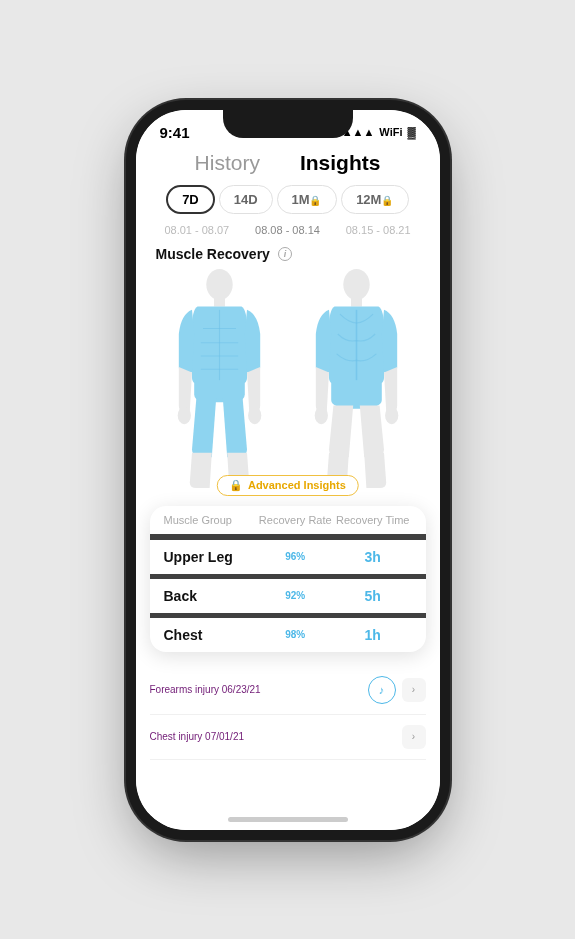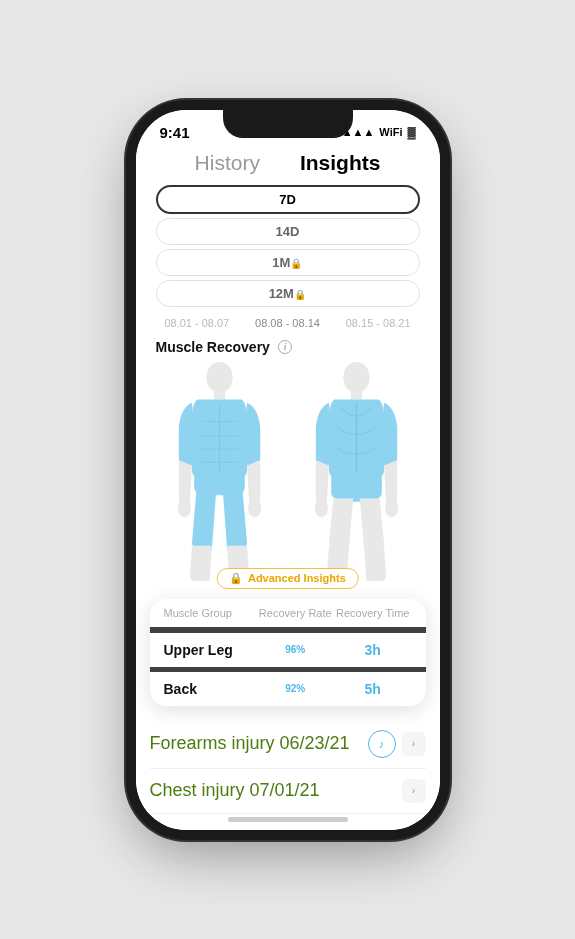--- a/index.html
+++ b/index.html
@@ -84,21 +84,20 @@
     .nav-tab.active {
       color: #000;
       font-weight: 700;
     }
 
     .period-selector {
       display: flex;
       justify-content: center;
       gap: 4px;
       padding: 0 20px 8px;
-      flex-direction: column;
     }
 
     .period-btn {
       padding: 5px 14px;
       border-radius: 20px;
       border: 1.5px solid #e0e0e0;
       font-size: 13px;
       font-weight: 700;
       color: #666;
       background: #fff;
@@ -252,22 +251,22 @@
 
     .injury-item {
       display: flex;
       justify-content: space-between;
       align-items: center;
       padding: 10px 0;
       border-bottom: 1px solid #f0f0f0;
     }
 
     .injury-text {
-      font-size: 18px;
-      color: #4d7c0f;
+      font-size: 10px;
+      color: #701a75;
     }
 
     .injury-icon {
       width: 28px;
       height: 28px;
       border: 1.5px solid #4db8e8;
       border-radius: 50%;
       display: flex;
       align-items: center;
       justify-content: center;
@@ -431,20 +430,25 @@
         <span class="recovery-rate">96%</span>
         <span class="recovery-time">3h</span>
       </div>
 
       <div class="recovery-row">
         <span class="muscle-name">Back</span>
         <span class="recovery-rate">92%</span>
         <span class="recovery-time">5h</span>
       </div>
 
+      <div class="recovery-row">
+        <span class="muscle-name">Chest</span>
+        <span class="recovery-rate">98%</span>
+        <span class="recovery-time">1h</span>
+      </div>
     </div>
 
     <div class="injury-list">
       <div class="injury-item">
         <span class="injury-text">Forearms injury 06/23/21</span>
         <div style="display:flex; gap:6px; align-items:center;">
           <div class="injury-icon">♪</div>
           <div class="injury-arrow">›</div>
         </div>
       </div>

